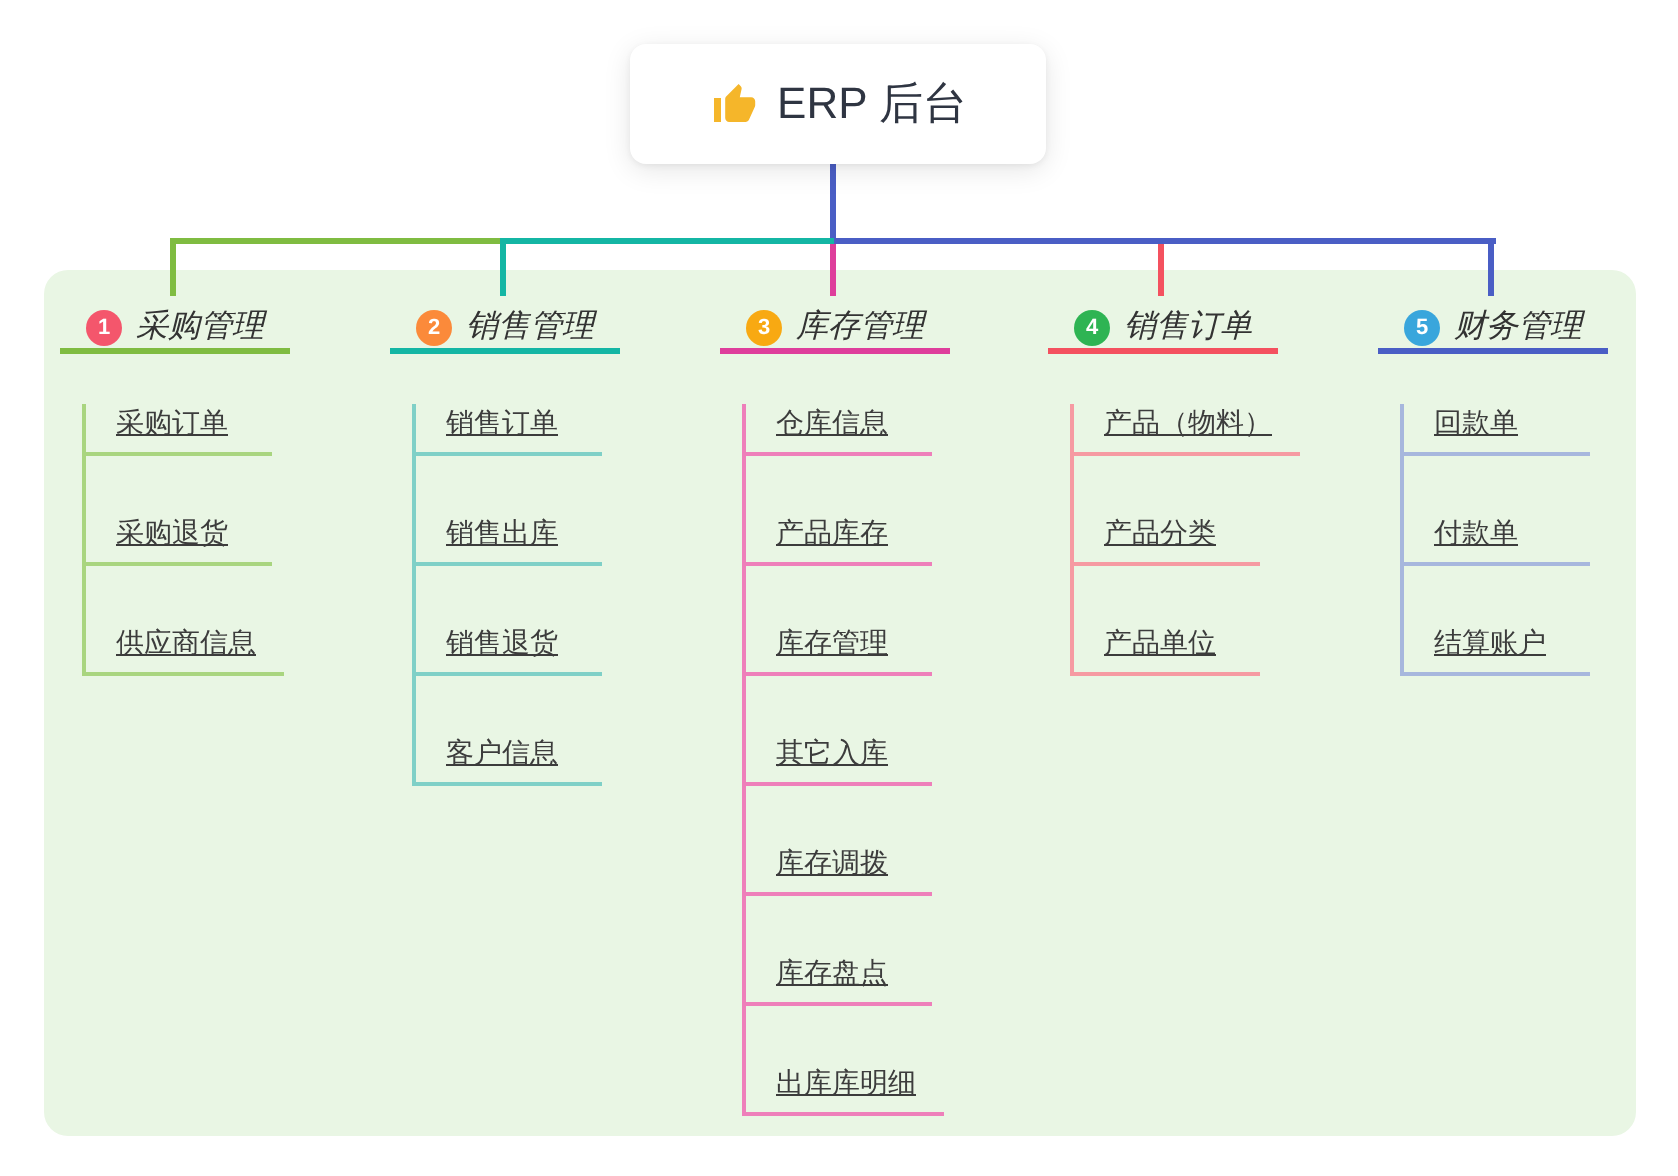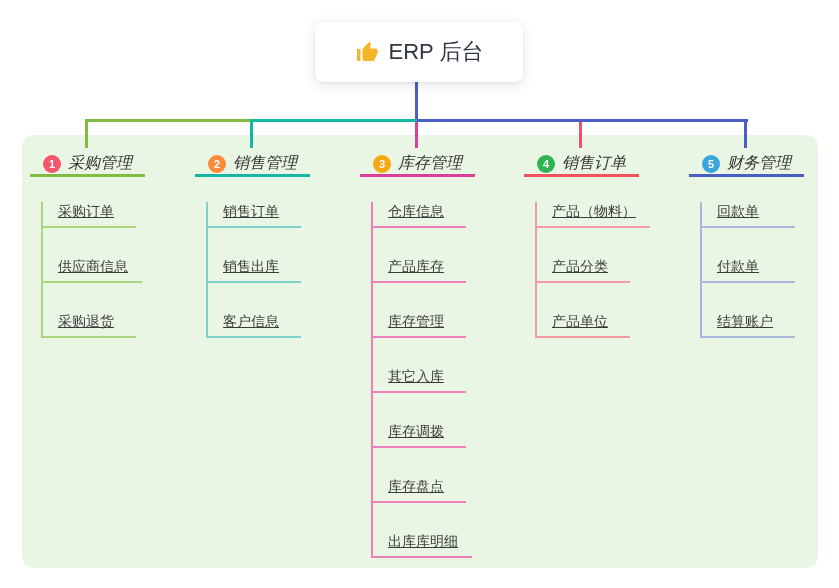--- a/index.html
+++ b/index.html
@@ -78,32 +78,33 @@
     </div>
 
   <div id="branches">
       <div class="branch" style="left: 30px; --main: #7fbc41; --light: #a9d57f; --badge: #f4566c;">
         <div class="branch-header">
           <span class="badge">1</span>
           <span class="branch-label">采购管理</span>
         </div>
         <div class="branch-body">
           <div class="item">采购订单</div>
+          <div class="item">采购退货</div>
           <div class="item">供应商信息</div>
-          <div class="item">采购退货</div>
         </div>
       </div>
       <div class="branch" style="left: 195px; --main: #14b6a4; --light: #7fd0c7; --badge: #fb8a3a;">
         <div class="branch-header">
           <span class="badge">2</span>
           <span class="branch-label">销售管理</span>
         </div>
         <div class="branch-body">
           <div class="item">销售订单</div>
           <div class="item">销售出库</div>
+          <div class="item">销售退货</div>
           <div class="item">客户信息</div>
         </div>
       </div>
       <div class="branch" style="left: 360px; --main: #de3e9b; --light: #ee7fba; --badge: #f8a912;">
         <div class="branch-header">
           <span class="badge">3</span>
           <span class="branch-label">库存管理</span>
         </div>
         <div class="branch-body">
           <div class="item">仓库信息</div>

